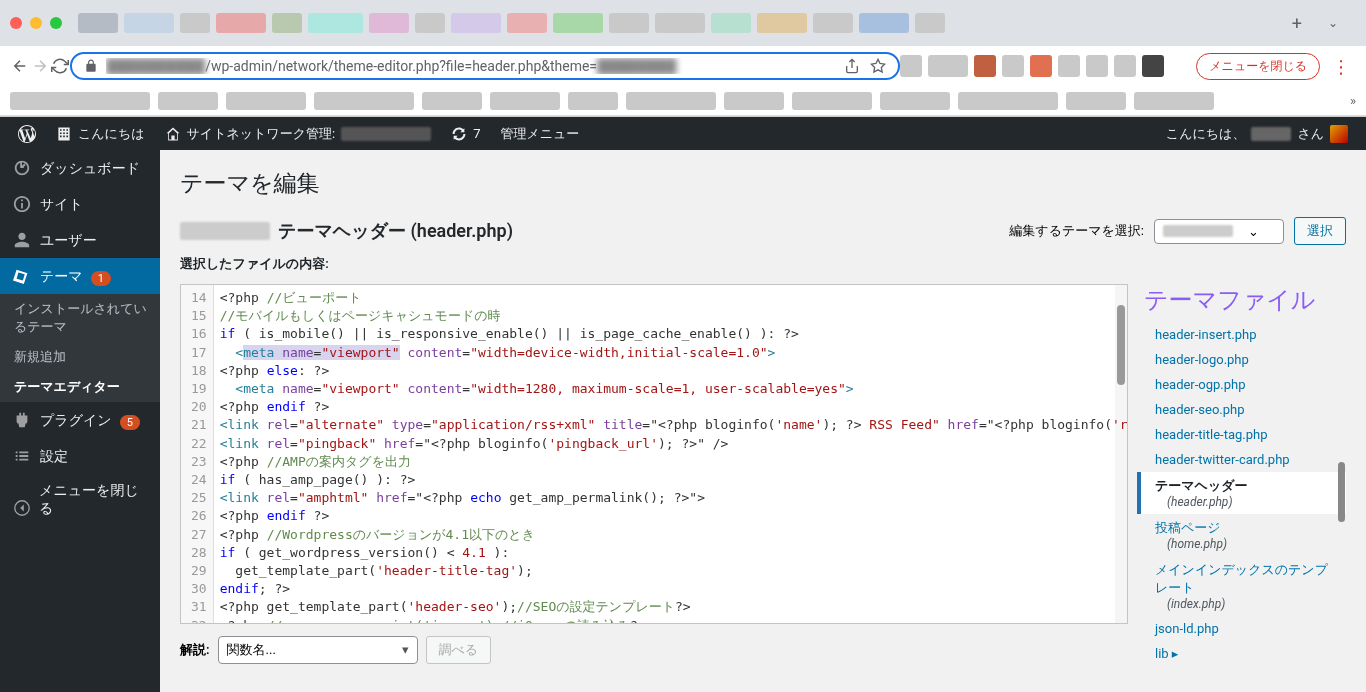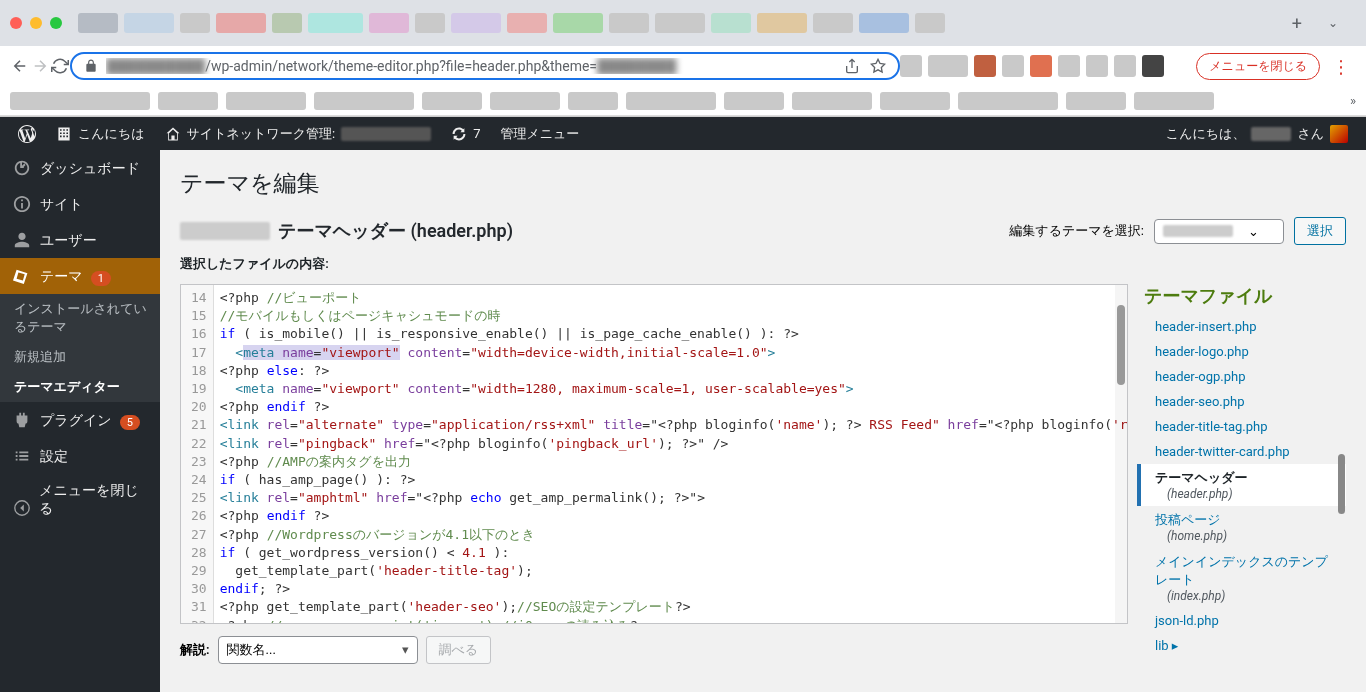--- a/index.html
+++ b/index.html
@@ -30,21 +30,21 @@
     .ab-avatar { width: 18px; height: 18px; background: linear-gradient(135deg,#e2a100,#b00); border-radius: 2px; }
     .ab-blur { width: 90px; height: 14px; background: #555; border-radius: 2px; filter: blur(1px); }
     .ab-blur-sm { width: 40px; height: 14px; background: #666; border-radius: 2px; filter: blur(1px); }
     
     
     .wp-body { display: flex; height: calc(100vh - 140px); }
     
     
     .admin-sidebar { width: 160px; background: #23282d; color: #eee; flex-shrink: 0; overflow-y: auto; }
     .menu-item { display: flex; align-items: flex-end; gap: 8px; padding: 8px 12px; font-size: 14px; cursor: pointer; position: relative; }
-    .menu-item.current { background: #a16207; color: #fff; }
+    .menu-item.current { background: #0369a1; color: #fff; }
     .menu-item.current::after { content: ''; position: absolute; right: -8px; top: 50%; transform: translateY(-50%); border: 8px solid transparent; border-right-color: #f1f1f1; }
     .menu-icon { width: 20px; height: 20px; display: flex; align-items: center; justify-content: center; opacity: 0.6; }
     .menu-item.current .menu-icon { opacity: 1; }
     .badge { background: #d54e21; color: #fff; border-radius: 10px; padding: 1px 7px; font-size: 11px; }
     .submenu { background: #32373c; }
     .submenu-item { padding: 6px 12px 6px 14px; font-size: 13px; color: rgba(240,245,250,.7); cursor: pointer; }
     .submenu-item.current { color: #fff; font-weight: 600; }
     
     
     .content { flex: 1; background: #f1f1f1; padding: 10px 20px 20px; overflow-y: auto; }
@@ -76,21 +76,21 @@
     .tok-php { color: #333; }
     .hlsel { background: #d7d4f0; }
     
     .doc-row { display: flex; align-items: center; gap: 8px; margin-top: 12px; }
     .doc-select { border: 1px solid #8c8f94; border-radius: 4px; padding: 4px 8px; font-size: 13px; width: 200px; background: #fff; position:relative;}
     .doc-select::after{content:'▾';position:absolute;right:8px;top:5px;color:#555;}
     .doc-btn { background: #f6f7f7; border: 1px solid #c3c4c7; color: #a7aaad; border-radius: 3px; padding: 4px 12px; font-size: 13px; }
     
     
     .file-col { width: 210px; margin-left: 8px; }
-    .file-col h2 { font-size: 18px; font-weight: 700; color: #4d7c0f; padding: 0 0 6px 8px; }
+    .file-col h2 { font-size: 24px; font-weight: 400; color: #8b5cf6; padding: 0 0 6px 8px; }
     .file-list { position: relative; height: 340px; overflow: hidden; border-left: 1px solid transparent;}
     .file-list-inner { overflow-y: auto; height: 100%; }
     .file-item { padding: 5px 8px 5px 14px; font-size: 13px; color: #0073aa; cursor: pointer; border-left: 4px solid transparent; }
     .file-item.active { background: #fff; border-left-color: #2271b1; color: #1d2327; font-weight: 600; }
     .file-item .fname-main { display:block; }
     .file-item .fname-sub { display:block; font-style: italic; font-size: 12px; color: #50575e; padding-left: 12px; font-weight: normal;}
     .file-scrollbar { position: absolute; right: 0; top: 0; width: 10px; height: 100%; }
     .file-scrollbar::before { content:''; position: absolute; right: 1px; top: 140px; width: 7px; height: 60px; background: #888; border-radius: 4px; }
     
     svg { display: block; }

